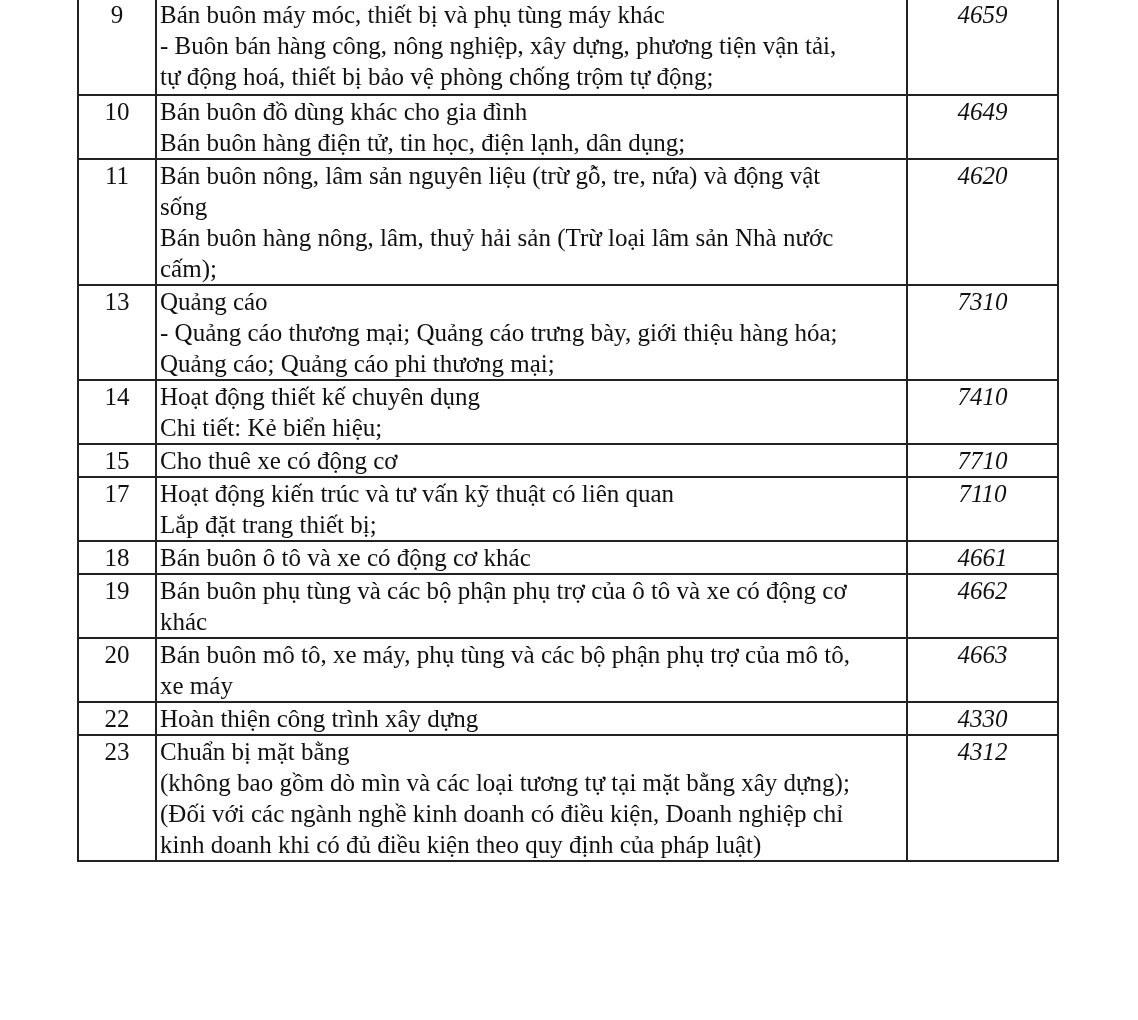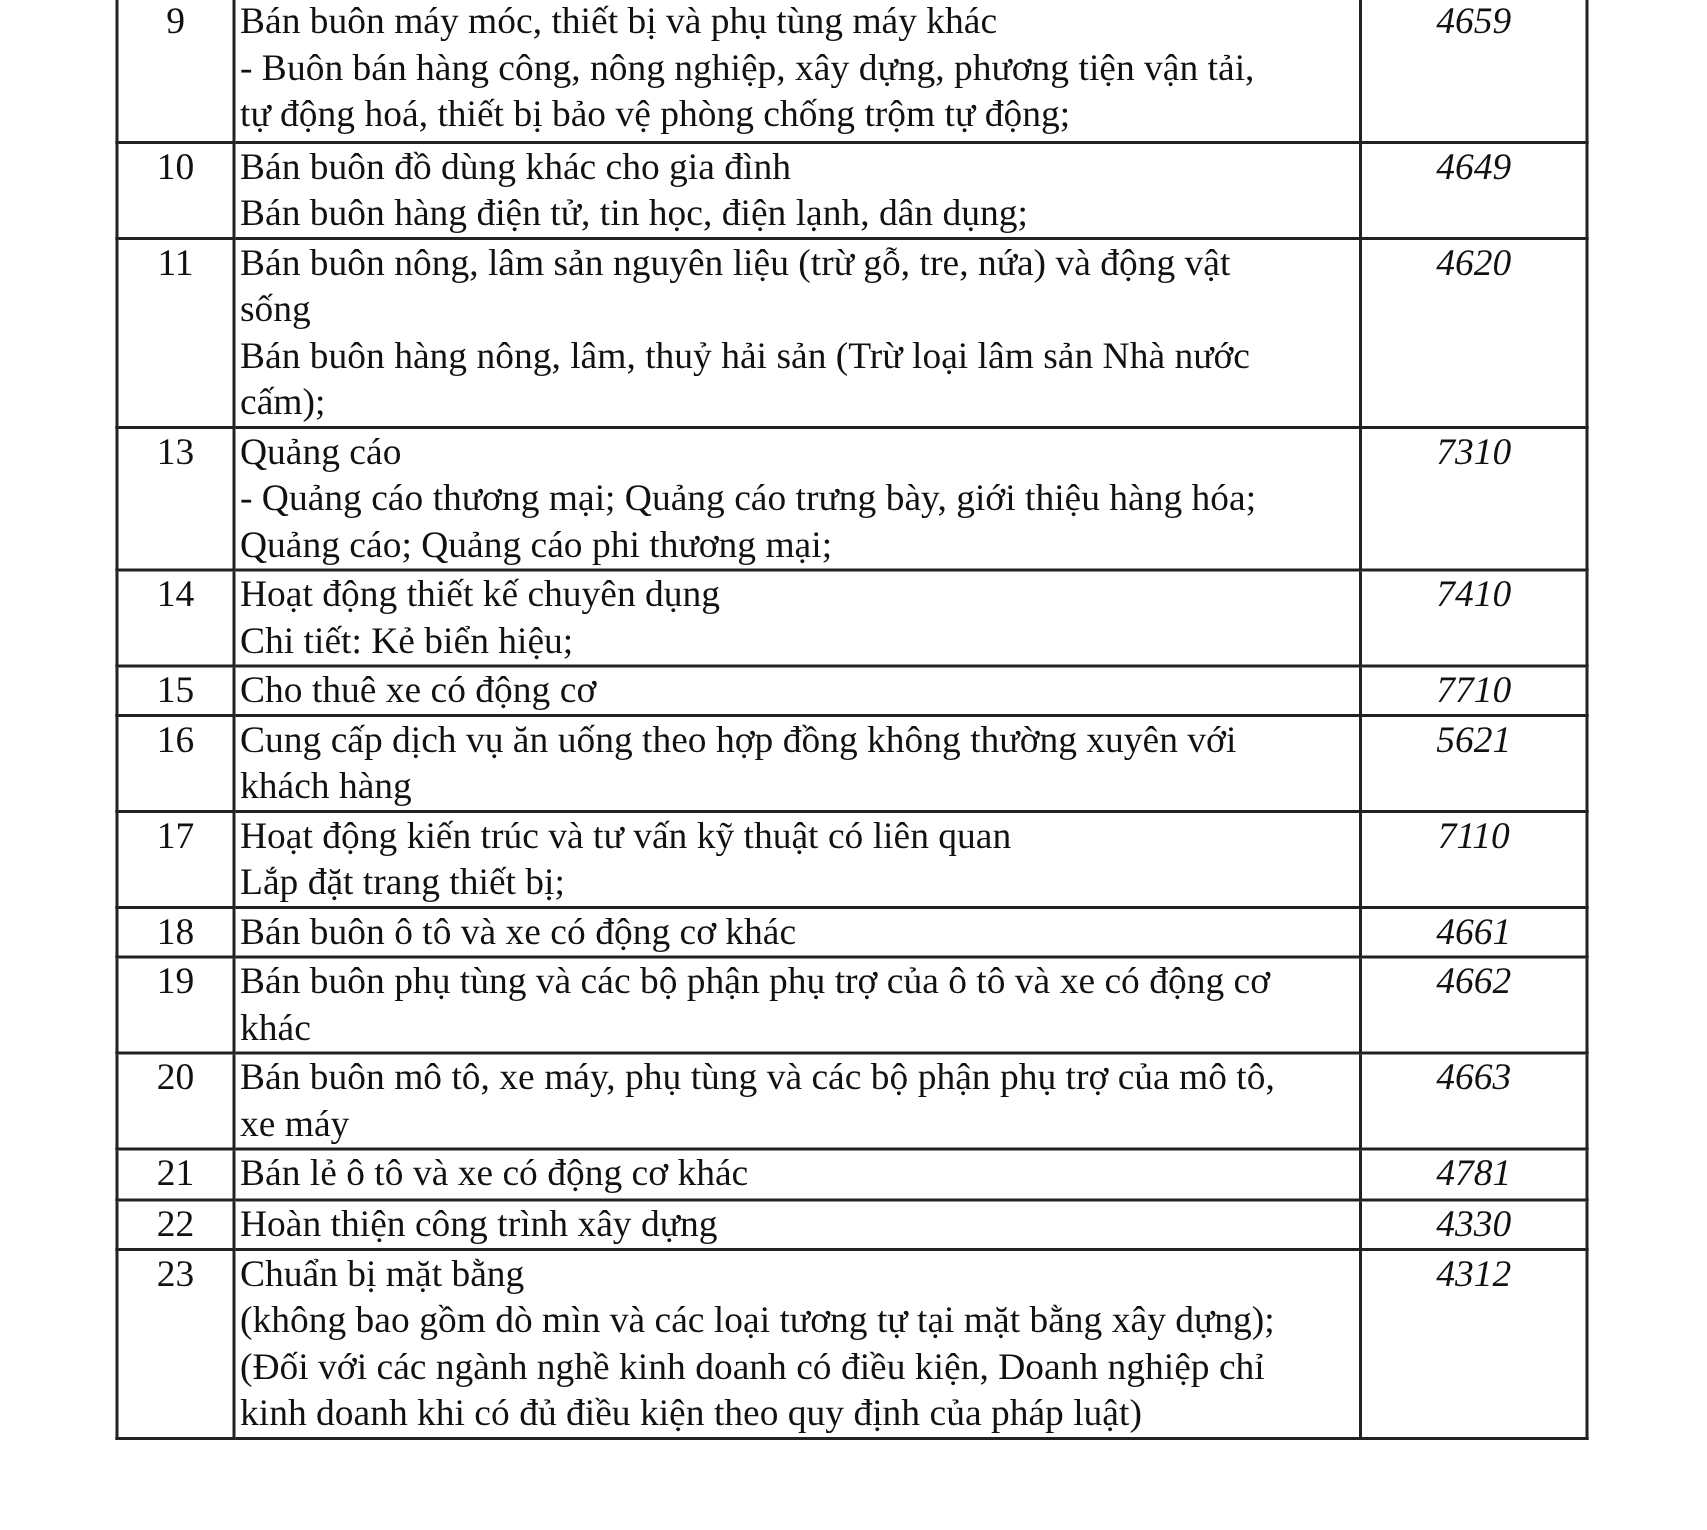--- a/index.html
+++ b/index.html
@@ -122,32 +122,20 @@
       <span class="line">15</span>
     </td>
     <td class="col-name cell-name">
           <span class="line">Cho thuê xe có động cơ</span>
         </td>
     <td class="col-code cell-code">
       <span class="line">7710</span>
     </td>
   </tr>
 
-  <tr class="table-row" style="height: 64px;">
-    <td class="col-stt cell-stt">
-      <span class="line">16</span>
-    </td>
-    <td class="col-name cell-name">
-          <span class="line">Cung cấp dịch vụ ăn uống theo hợp đồng không thường xuyên với</span>
-          <span class="line">khách hàng</span>
-        </td>
-    <td class="col-code cell-code">
-      <span class="line">5621</span>
-    </td>
-  </tr>
 
   <tr class="table-row" style="height: 53px;">
     <td class="col-stt cell-stt">
       <span class="line">17</span>
     </td>
     <td class="col-name cell-name">
           <span class="line">Hoạt động kiến trúc và tư vấn kỹ thuật có liên quan</span>
           <span class="line">Lắp đặt trang thiết bị;</span>
         </td>
     <td class="col-code cell-code">
@@ -186,31 +174,20 @@
     </td>
     <td class="col-name cell-name">
           <span class="line">Bán buôn mô tô, xe máy, phụ tùng và các bộ phận phụ trợ của mô tô,</span>
           <span class="line">xe máy</span>
         </td>
     <td class="col-code cell-code">
       <span class="line">4663</span>
     </td>
   </tr>
 
-  <tr class="table-row" style="height: 34px;">
-    <td class="col-stt cell-stt">
-      <span class="line">21</span>
-    </td>
-    <td class="col-name cell-name">
-          <span class="line">Bán lẻ ô tô và xe có động cơ khác</span>
-        </td>
-    <td class="col-code cell-code">
-      <span class="line">4781</span>
-    </td>
-  </tr>
 
   <tr class="table-row" style="height: 16px;">
     <td class="col-stt cell-stt">
       <span class="line">22</span>
     </td>
     <td class="col-name cell-name">
           <span class="line">Hoàn thiện công trình xây dựng</span>
         </td>
     <td class="col-code cell-code">
       <span class="line">4330</span>

